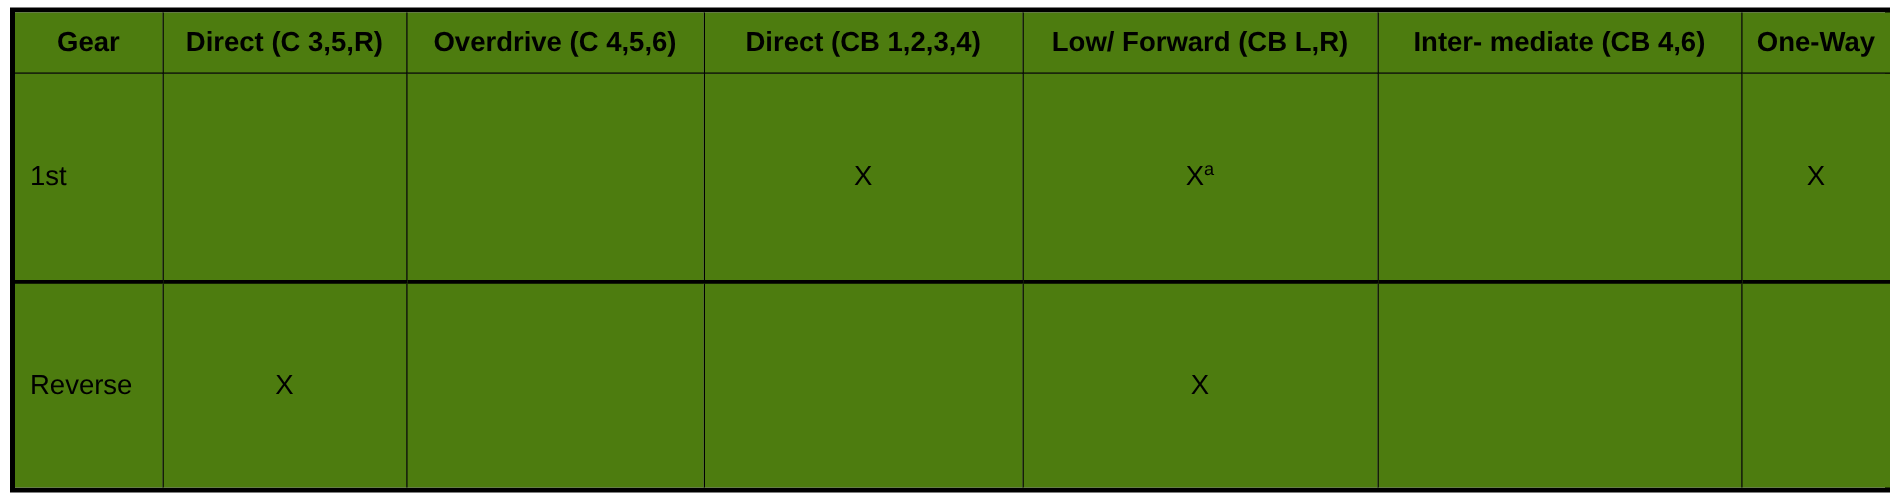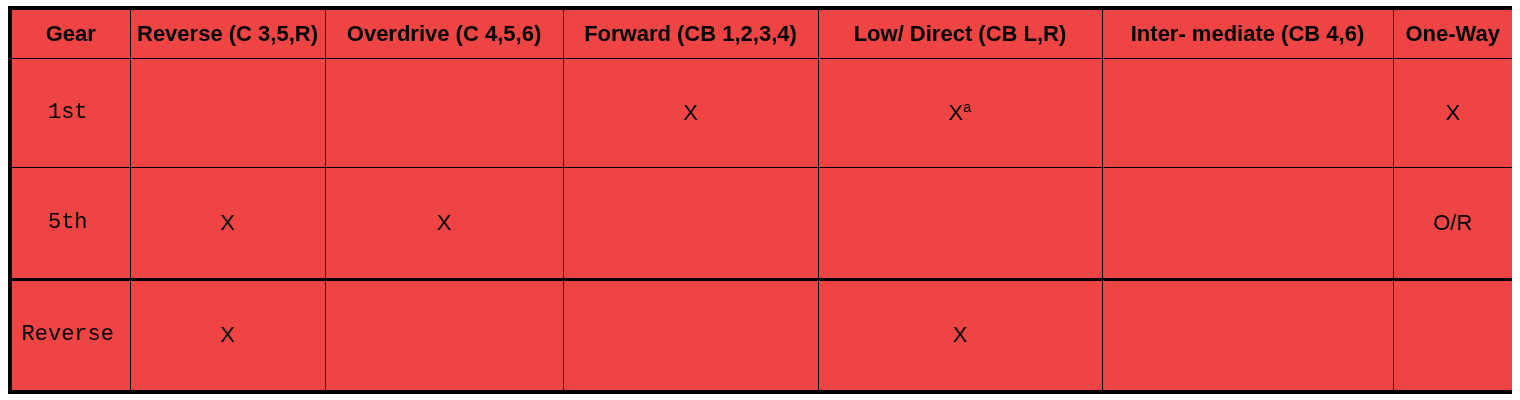--- a/index.html
+++ b/index.html
@@ -33,21 +33,21 @@
     table-layout: fixed;
   }
 
   table.gear-table td,
   table.gear-table th {
     border: 1.6px solid #000000;
     padding: 0 6px;
     font-size: 22px;
     line-height: 1.1;
     color: #000000;
-    background: #ef4444;
+    background: #4d7c0f;
     vertical-align: middle;
   }
 
   
   table.gear-table tr > *:first-child { border-left: none; }
   table.gear-table tr > *:last-child  { border-right: none; }
   table.gear-table thead tr > * { border-top: none; }
   table.gear-table tbody tr:last-child > * { border-bottom: none; }
 
   thead th {
@@ -58,23 +58,22 @@
     border-bottom-width: 3px;
   }
 
   tbody td {
     text-align: center;
     font-weight: normal;
     height: 47px;
   }
 
   tbody td.gear-label {
-    text-align: center;
-    padding-left: 0;
-    font-family: Liberation Mono, monospace;
+    text-align: left;
+    padding-left: 12px;
   }
 
   tbody tr.separator-above > td {
     border-top-width: 3.5px;
     margin-left: 12px;
   }
 
   sup.note {
     font-size: 0.66em;
     vertical-align: super;
@@ -100,46 +99,37 @@
         <col class="c1">
         <col class="c2">
         <col class="c3">
       <col class="c4">
         <col class="c5">
         <col class="c6">
     </colgroup>
     <thead>
       <tr>
         <th>Gear</th>
-        <th>Reverse (C 3,5,R)</th>
+        <th>Direct (C 3,5,R)</th>
         <th>Overdrive (C 4,5,6)</th>
-        <th>Forward (CB 1,2,3,4)</th>
-        <th>Low/ Direct (CB L,R)</th>
+        <th>Direct (CB 1,2,3,4)</th>
+        <th>Low/ Forward (CB L,R)</th>
         <th>Inter- mediate (CB 4,6)</th>
         <th>One-Way</th>
       </tr>
     </thead>
     <tbody id="table-body">
         <tr>
           <td class="gear-label">1st</td>
           <td></td>
           <td></td>
           <td>X</td>
           <td><span>X</span><sup class="note">a</sup></td>
           <td></td>
           <td>X</td>
-        </tr>
-        <tr>
-          <td class="gear-label">5th</td>
-          <td>X</td>
-          <td>X</td>
-          <td></td>
-          <td></td>
-          <td></td>
-          <td>O/R</td>
         </tr>
         <tr class="separator-above">
           <td class="gear-label">Reverse</td>
           <td>X</td>
           <td></td>
           <td></td>
           <td>X</td>
           <td></td>
           <td></td>
         </tr>

